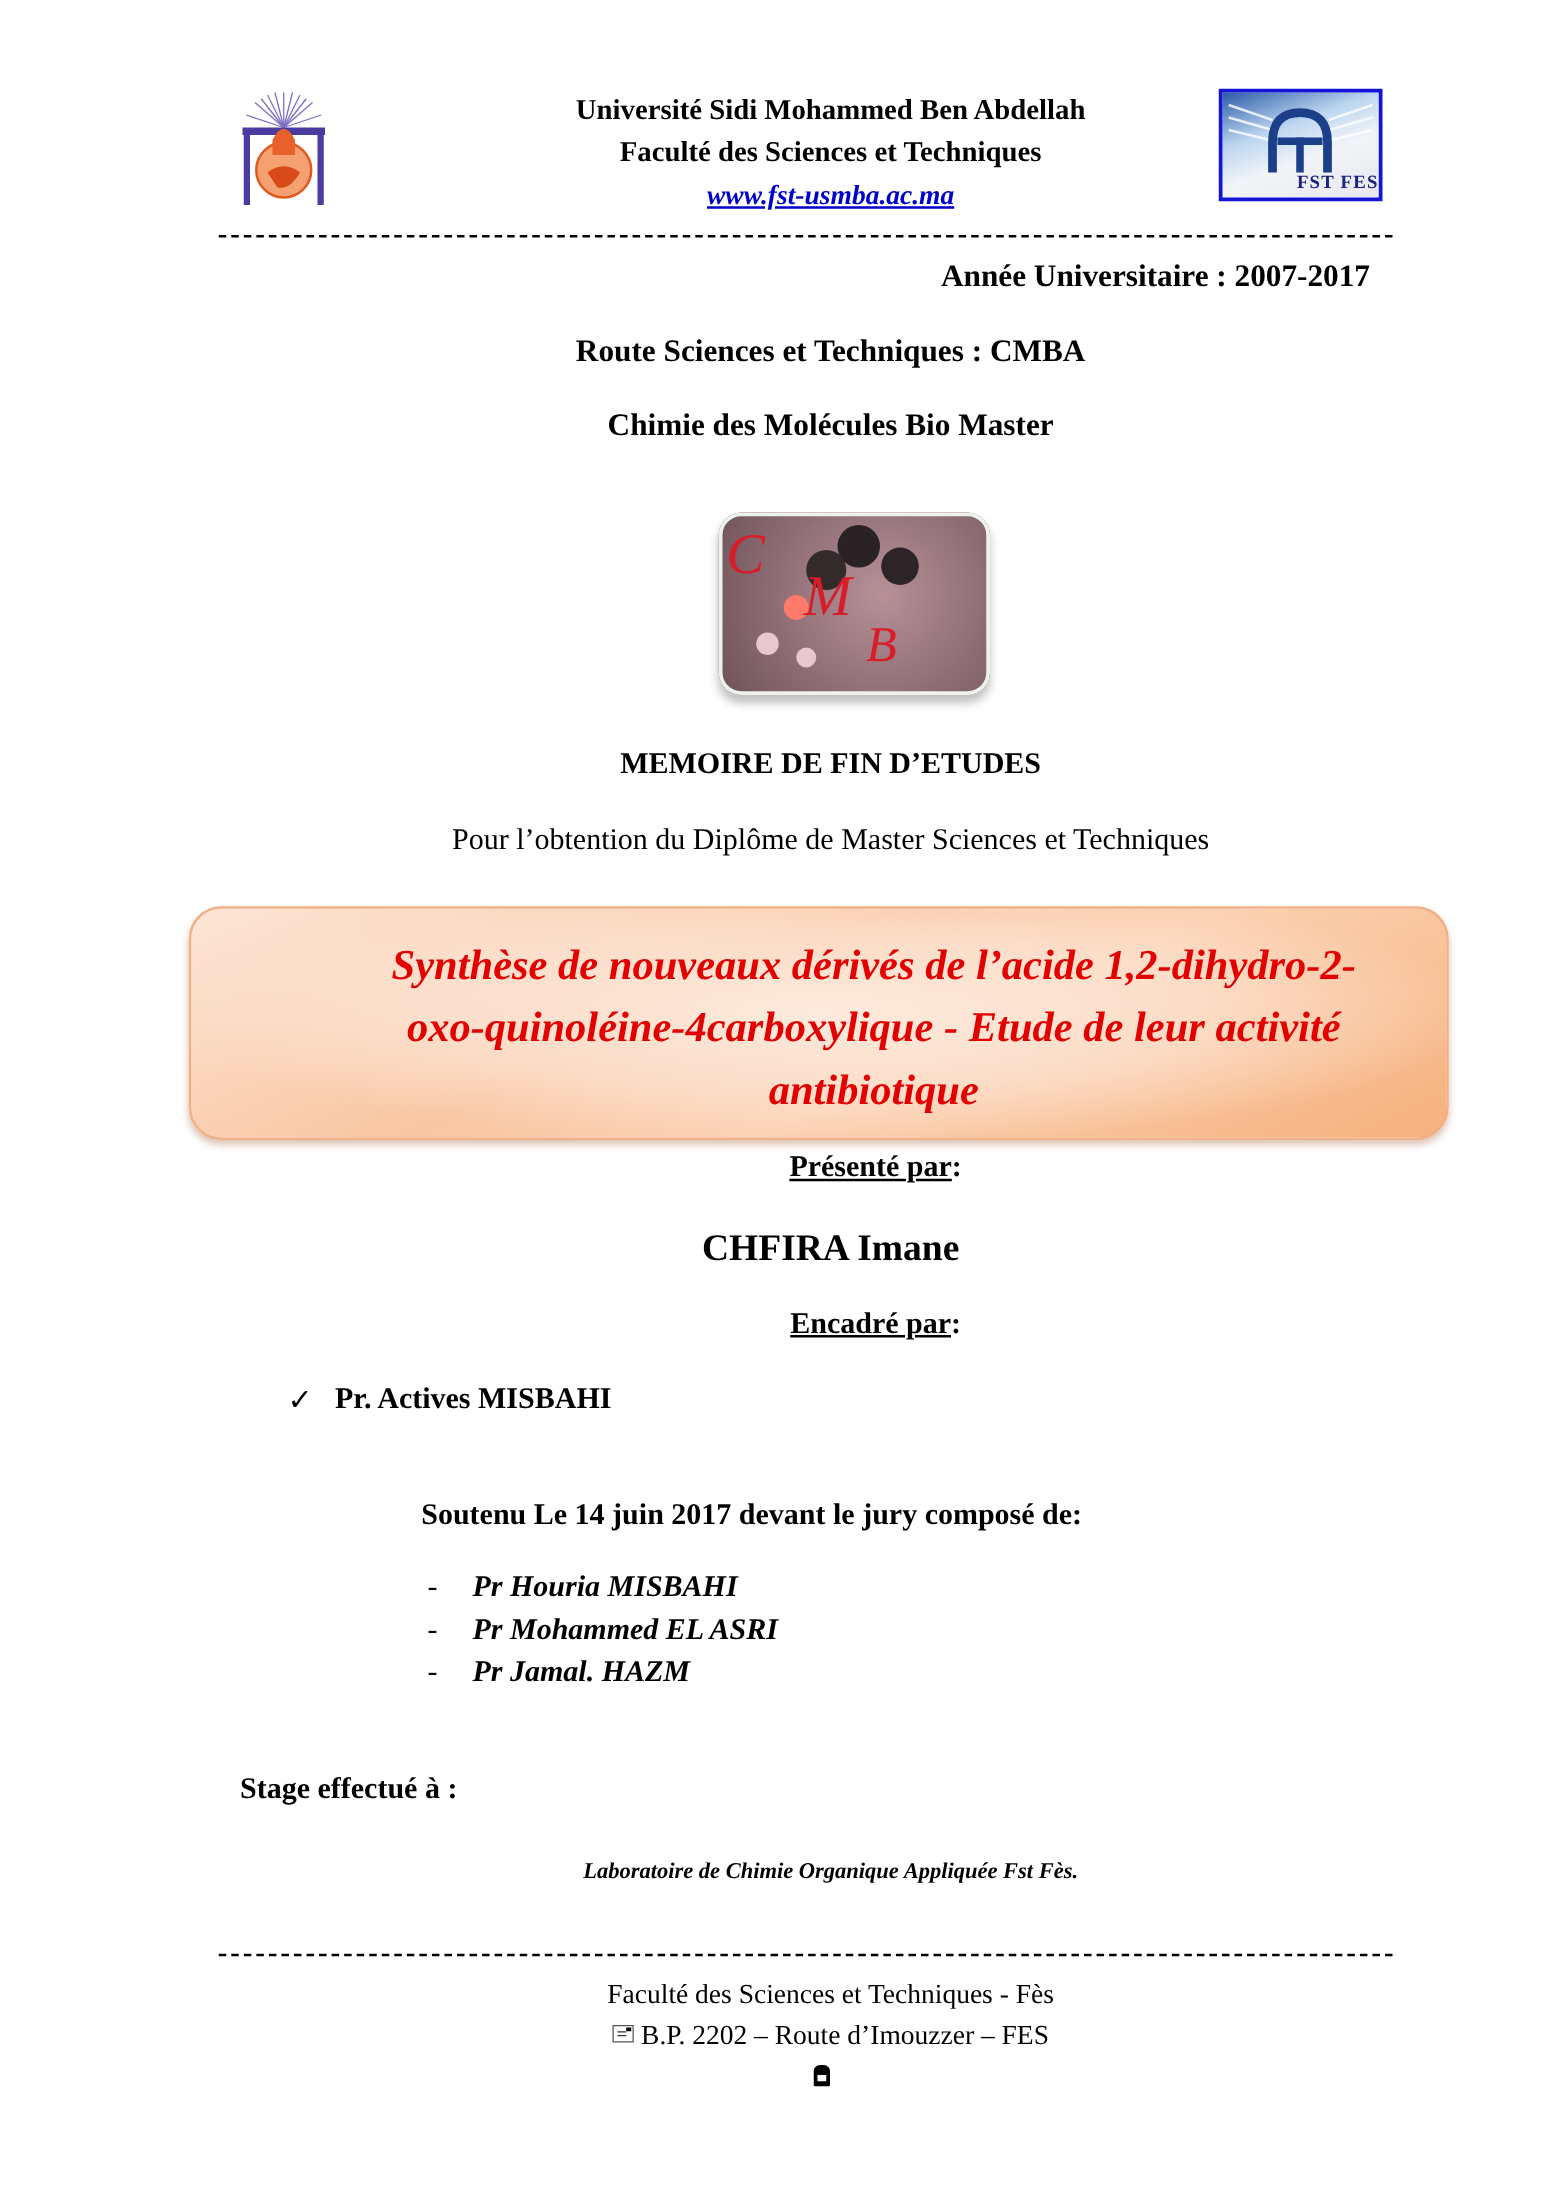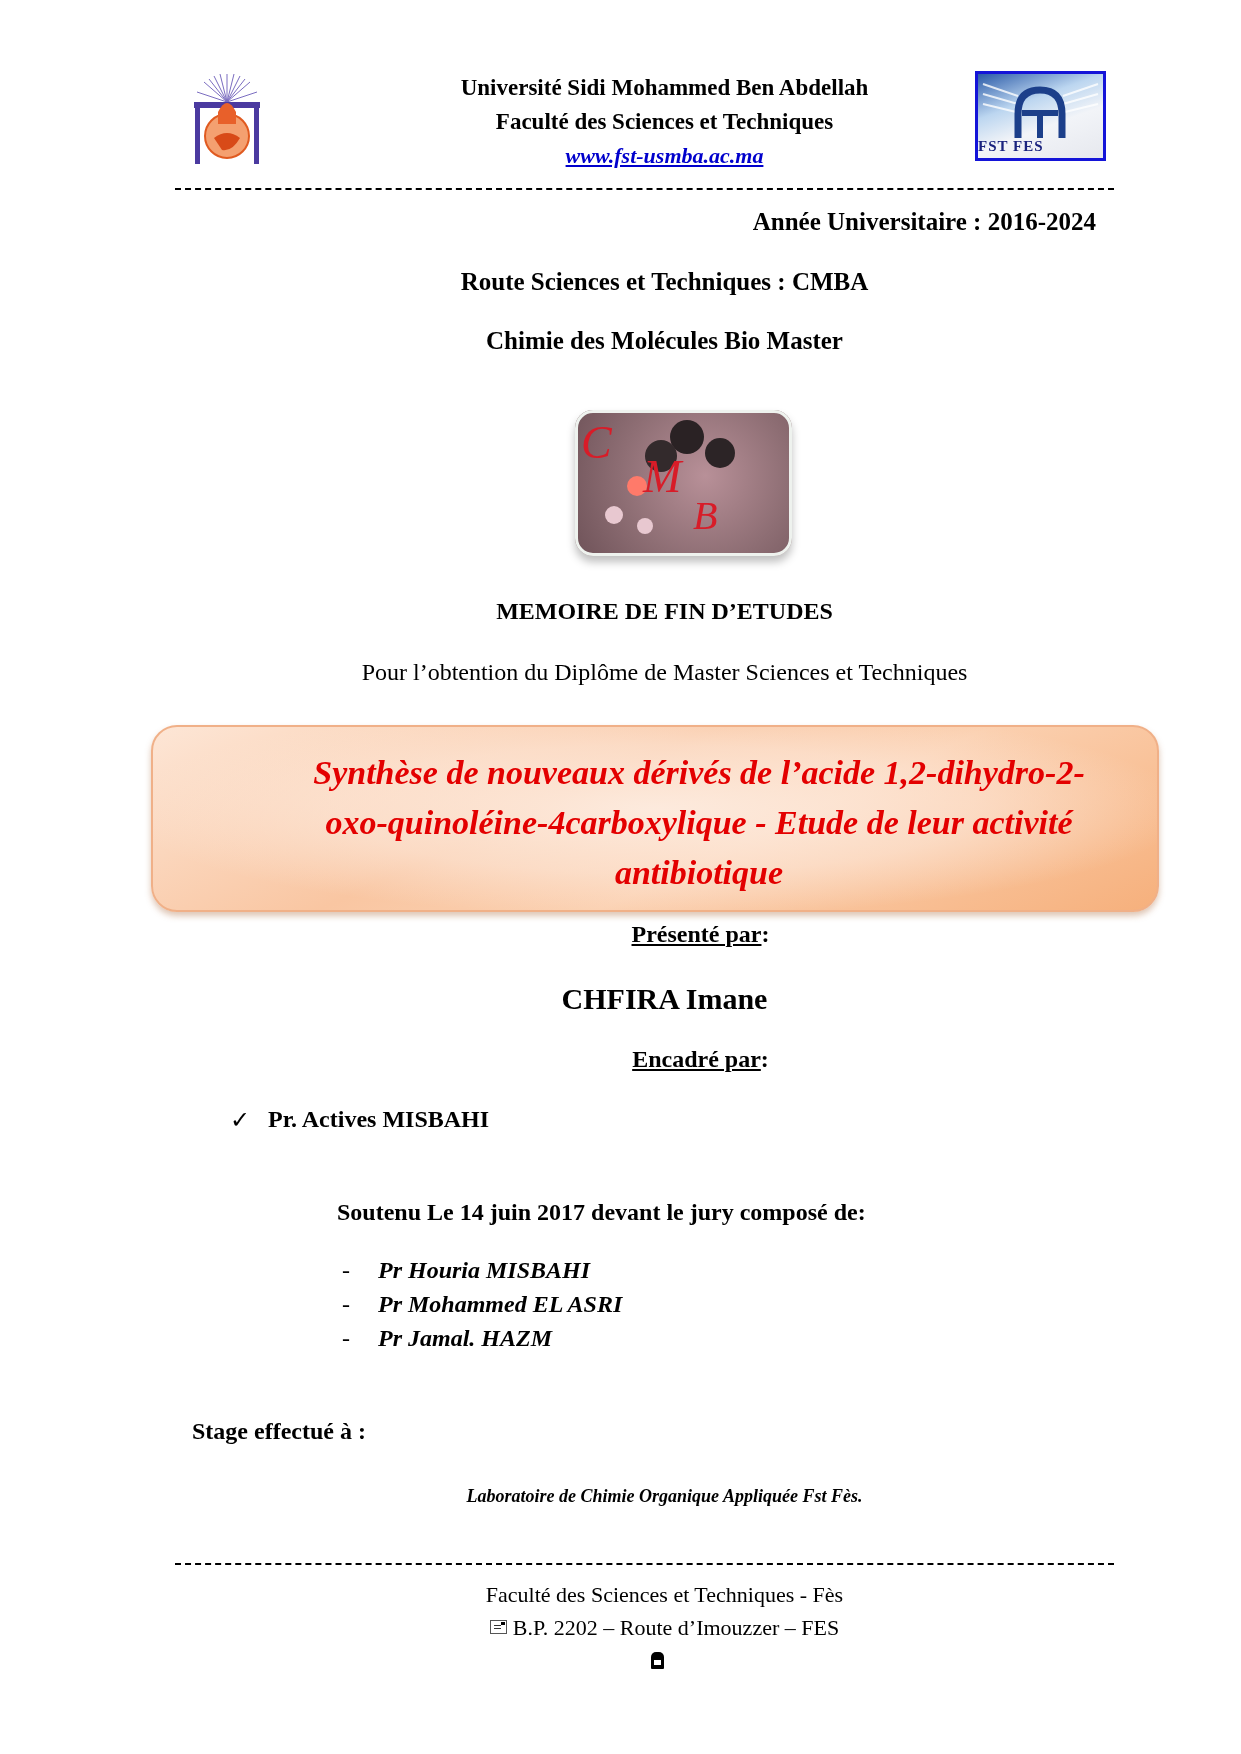--- a/index.html
+++ b/index.html
@@ -5,21 +5,21 @@
   html, body { margin: 0; padding: 0; background: #ffffff; }
   body { width: 1241px; height: 1754px; position: relative; overflow: hidden;
          font-family: "Liberation Serif", "DejaVu Serif", serif; color: #000; }
   .abs { position: absolute; white-space: nowrap; padding-left: 44px; }
   .center { left: 0; width: 1241px; text-align: center; }
 
   
   .uni-logo { left: 148px; top: 72px; width: 70px; height: 92px; }
   .fst-logo { left: 975px; top: 71px; width: 131px; height: 90px; box-sizing: border-box;
               border: 3px solid #1414d8; background: linear-gradient(160deg,#2a5aa8 0%,#bcd6f0 35%,#f2f4f8 60%,#e6e8ee 100%); }
-  .fst-logo .fst-text { position: absolute; left: 0; right: 0; bottom: 3px; text-align: left;
+  .fst-logo .fst-text { position: absolute; left: 0; right: 0; bottom: 3px; text-align: right;
               font: bold 15px "Liberation Serif", serif; color: #1a237e; letter-spacing: 1px; }
   .hdr-line { font-size: 23px; font-weight: bold; }
   .hdr-link { font-size: 22px; font-weight: bold; font-style: italic; color: #0000cc; text-decoration: underline; }
   .dash { left: 175px; width: 895px; height: 0; border-top: 2px dashed #000; }
 
   .annee { right: 145px; top: 208px; font-size: 25px; font-weight: bold; }
   .master { top: 268px; font-size: 25px; font-weight: bold; }
   .chimie { top: 327px; font-size: 25px; font-weight: bold; }
 
   .cmb-logo { left: 575px; top: 410px; width: 173px; height: 146px; border-radius: 18px;
@@ -108,21 +108,21 @@
     </g>
     <path d="M40 64 L40 40 Q40 16 62 16 Q84 16 84 40 L84 64" fill="none" stroke="#1c3f8a" stroke-width="7"></path>
     <rect x="44" y="36" width="36" height="6" fill="#1c3f8a"></rect>
     <rect x="59" y="36" width="6" height="28" fill="#1c3f8a"></rect>
   </svg>
   <div class="fst-text">FST FES</div>
 </div>
 
 <div class="abs dash" style="top:188px"></div>
 
-<div class="abs annee">Année Universitaire : 2016-2024</div>
+<div class="abs annee">Année Universitaire : 2007-2017</div>
 <div class="abs center master">Route Sciences et Techniques : CMBA</div>
 <div class="abs center chimie">Chimie des Molécules Bio Master</div>
 
 <div class="abs cmb-logo">
   <div class="atom" style="left:95px;top:10px;width:34px;height:34px;background:#2a2224;"></div>
   <div class="atom" style="left:70px;top:30px;width:32px;height:32px;background:#332a2c;"></div>
   <div class="atom" style="left:130px;top:28px;width:30px;height:30px;background:#2c2426;"></div>
   <div class="atom" style="left:52px;top:66px;width:20px;height:20px;background:#ff7a6a;"></div>
   <div class="atom" style="left:30px;top:96px;width:18px;height:18px;background:#e8c8d0;"></div>
   <div class="atom" style="left:62px;top:108px;width:16px;height:16px;background:#e8c8d0;"></div>

